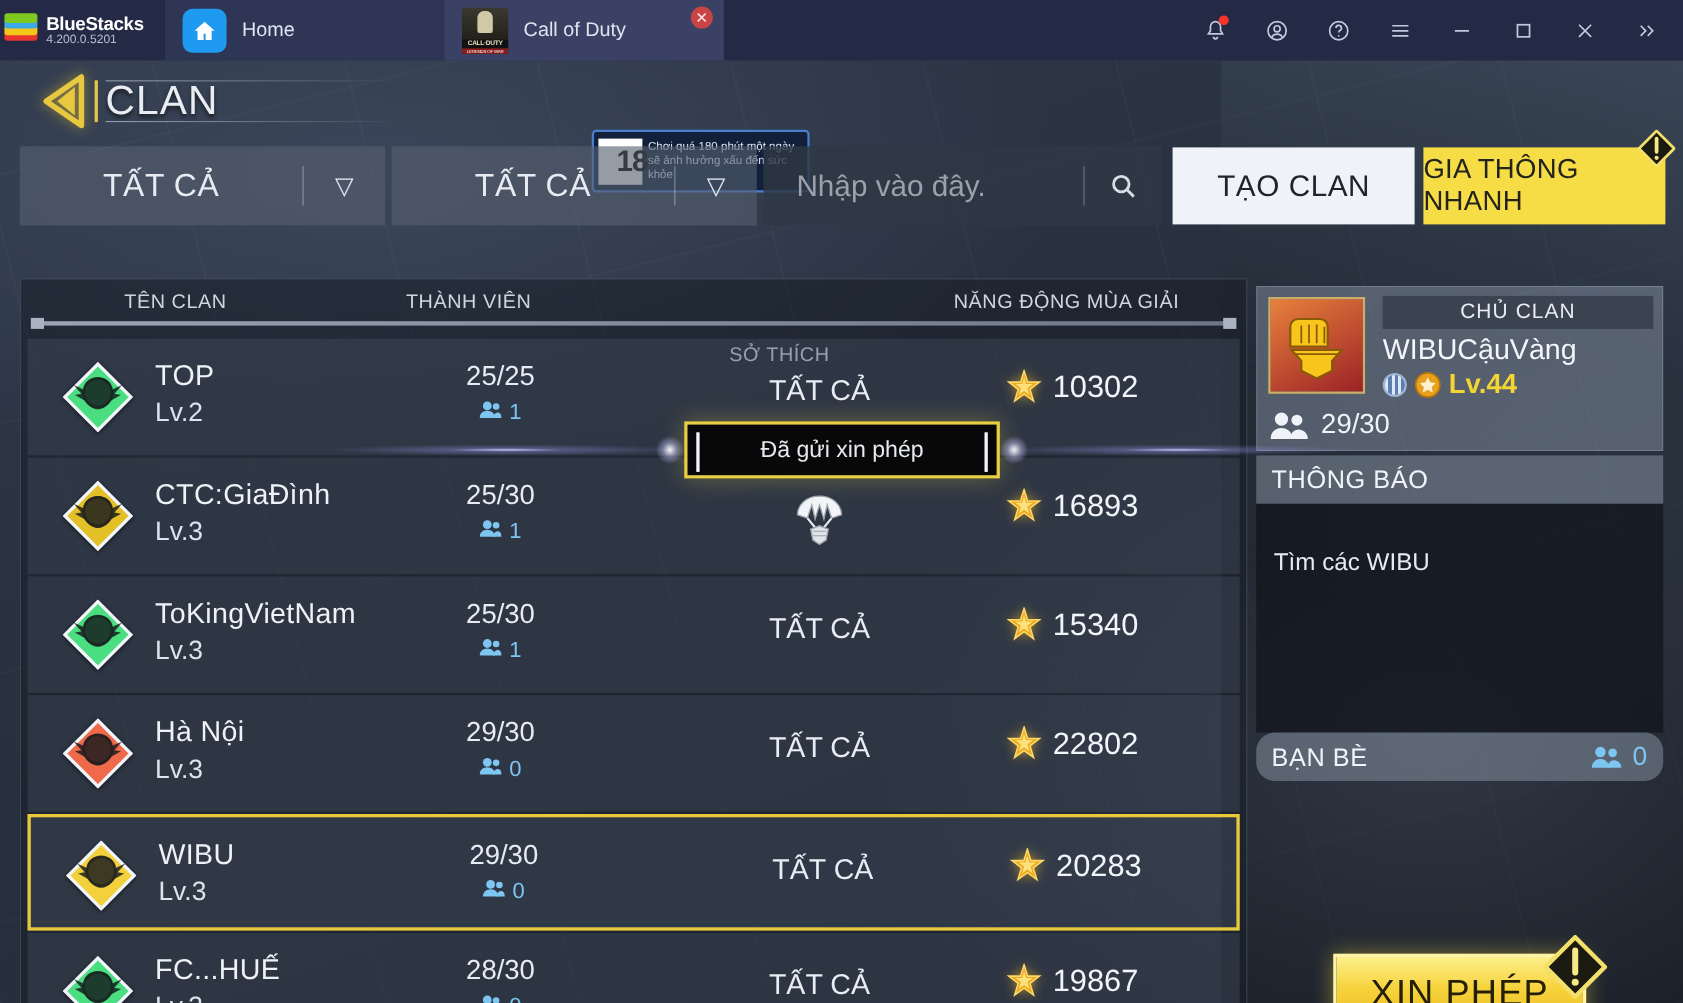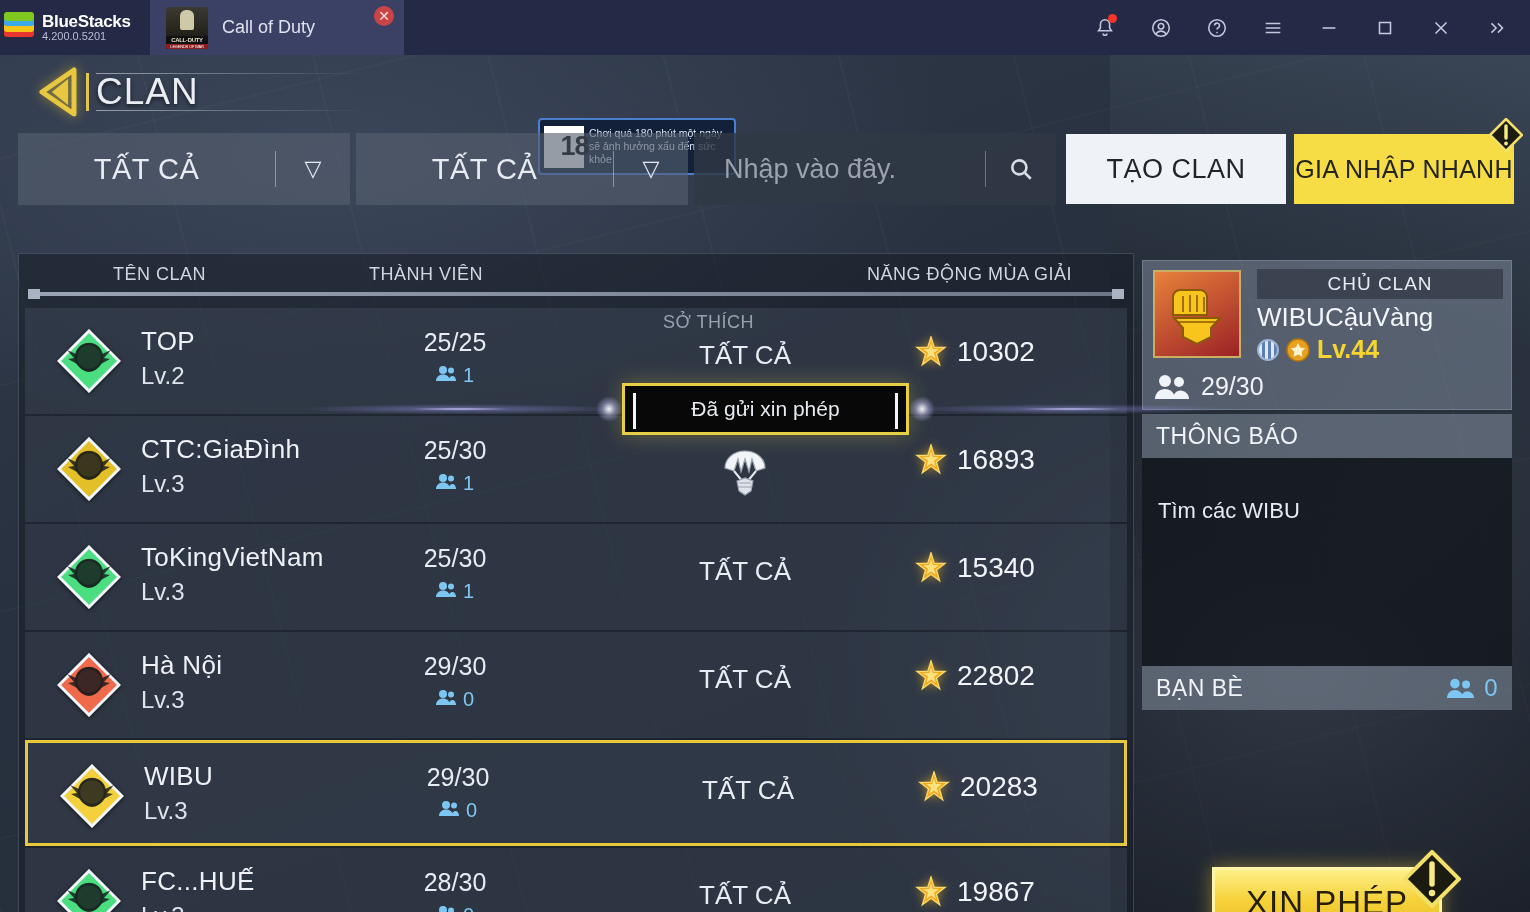--- a/index.html
+++ b/index.html
@@ -259,21 +259,21 @@
     display:flex; align-items:center; padding:0 14px;
     font-size:23px; color:#f0f3f8; letter-spacing:.5px;
   }
   .sectionbar .right{ margin-left:auto; display:flex; align-items:center; gap:10px; }
   .sectionbar .right svg{ width:27px; height:22px; fill:#7ec6f2; }
   .sectionbar .right .n{ font-size:24px; color:#7ec6f2; }
   .noticebody{
     height:208px; background:rgba(16,21,28,.72); padding:40px 16px 0 16px;
     font-size:22px; color:#e6eaf1;
   }
-  .friendsbar{ margin-top:0; }
+  .friendsbar{ margin-top:0;border-radius:17px; }
 
   .btn-apply{
     position:absolute; left:1212px; top:812px; width:230px; height:72px; z-index:6;
     background:linear-gradient(180deg,#fdf08a 0%,#f6d23a 45%,#e9b91f 100%);
     border:3px solid #fff3a8;
     display:flex; align-items:center; justify-content:center;
     font-size:33px; color:#241f06; letter-spacing:1px; cursor:pointer;
     box-shadow:0 0 18px rgba(246,210,58,.45);
   }
   .btn-apply .warnbadge{ right:-22px; top:-20px; width:58px; height:58px; }
@@ -289,20 +289,28 @@
         <i></i>
         <i></i>
         <i></i>
       </div>
     <div class="bs-name">
       <div class="t1">BlueStacks</div>
       <div class="t2">4.200.0.5201</div>
     </div>
   </div>
 
+  <div class="tab">
+    <div class="home-ico">
+      <svg viewBox="0 0 24 24">
+          <path d="M12 3 2 12h3v9h6v-6h2v6h6v-9h3z"></path>
+        </svg>
+    </div>
+    <span class="tablabel">Home</span>
+  </div>
 
   <div class="tab active">
     <div class="cod-ico">
       <div class="soldier"></div>
       <div class="bar">CALL·DUTY</div>
       <div class="bar2">LEGENDS OF WAR</div>
     </div>
     <span class="tablabel">Call of Duty</span>
     <div class="tab-close">✕</div>
   </div>
@@ -401,21 +409,21 @@
         <svg viewBox="0 0 24 24">
             <circle cx="10.5" cy="10.5" r="6.5"></circle>
             <path d="M15.5 15.5L21 21"></path>
           </svg>
       </span>
     </div>
 
     <div class="btn-create">TẠO CLAN</div>
 
     <div class="btn-quick">
-      <span>GIA NHẬP NHANH</span>
+      <span>GIA THÔNG NHANH</span>
       <span class="warnbadge">
         <svg viewBox="0 0 34 34">
           <path d="M17 1 L33 17 L17 33 L1 17 Z" fill="#1b1b12" stroke="#f3e06a" stroke-width="2.5"></path>
           <path d="M17 8 v12" stroke="#f7e985" stroke-width="3.4" stroke-linecap="round"></path>
           <circle cx="17" cy="25.5" r="1.9" fill="#f7e985"></circle>
         </svg>
       </span>
     </div>
   </div>
 

